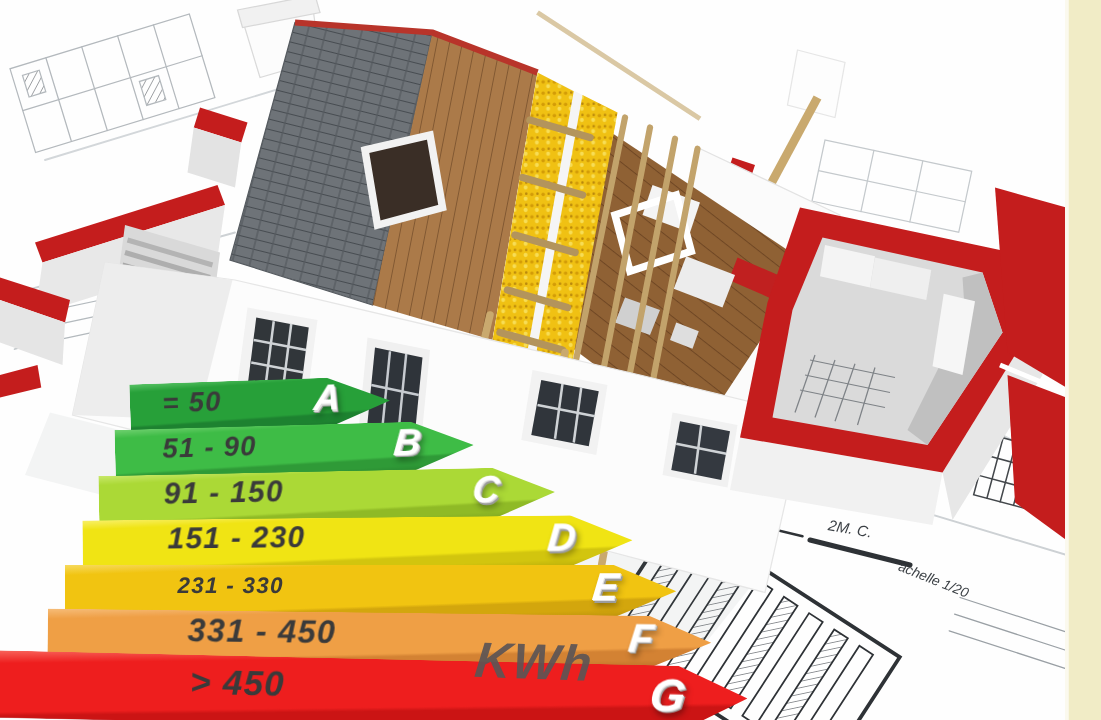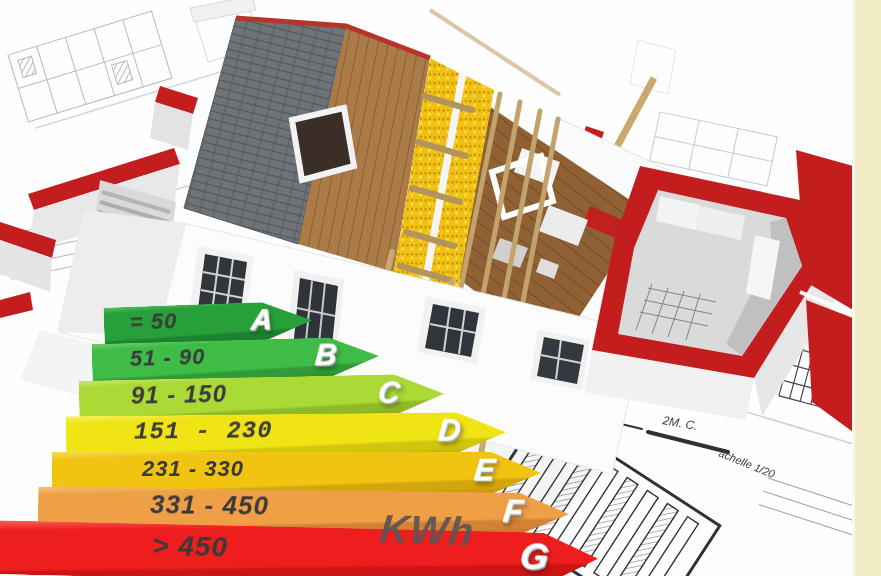--- a/index.html
+++ b/index.html
@@ -24,22 +24,22 @@
         background:linear-gradient(178deg,#c8e86a 0%,#abd936 14% 70%,#8fba26 74% 86%,#7aa01e 100%);}
   .band-d{left:66px;top:414px;width:440px;height:41px;transform:rotate(-0.6deg);
         background:linear-gradient(178deg,#f8f06a 0%,#f0e414 14% 70%,#d2c50e 74% 86%,#b5a90a 100%);}
   .band-e{left:52px;top:452px;width:489px;height:42px;transform:rotate(0deg);
         background:linear-gradient(178deg,#f7da5e 0%,#f1c411 14% 70%,#d3a60d 74% 86%,#b78e09 100%);}
   .band-f{left:38px;top:490px;width:531px;height:42px;transform:rotate(0.7deg);
         background:linear-gradient(178deg,#f6bd7a 0%,#ef9f45 14% 70%,#d38233 74% 86%,#b56b26 100%);}
   .band-g{left:-8px;top:527px;width:606px;height:54px;transform:rotate(1.3deg);
         clip-path:polygon(0 0, calc(100% - 56px) 0, 100% 46%, calc(100% - 56px) 100%, 0 100%);
         background:linear-gradient(178deg,#f8655c 0%,#ee1e1e 14% 66%,#cb1414 70% 88%,#a60f0f 100%);}
-  .fs-a{font-size:22px;} .fs-b{font-size:22px;} .fs-c{font-size:24px;} .fs-d{font-size:24px;font-family:Liberation Mono, monospace;}
-  .fs-e{font-size:22px;} .fs-f{font-size:26px;} .fs-g{font-size:28px;color:#6e5d5d;}
+  .fs-a{font-size:22px;} .fs-b{font-size:22px;} .fs-c{font-size:24px;} .fs-d{font-size:24px;}
+  .fs-e{font-size:18px;} .fs-f{font-size:26px;} .fs-g{font-size:28px;color:#6e5d5d;}
   .band-a .range{left:26px;} .band-b .range{left:38px;} .band-c .range{left:52px;}
   .band-d .range{left:68px;} .band-e .range{left:90px;} .band-f .range{left:112px;} .band-g .range{left:160px;}
   .band-a .letter{right:40px;font-size:29px;} .band-b .letter{right:42px;font-size:30px;}
   .band-c .letter{right:44px;font-size:30px;} .band-d .letter{right:46px;font-size:31px;}
   .band-e .letter{right:46px;font-size:31px;} .band-f .letter{right:46px;font-size:32px;}
   .band-g .letter{right:50px;font-size:36px;}
   .kwh{position:absolute;left:380px;top:508px;font-size:40px;font-weight:800;font-style:italic;
        color:#5d5555;opacity:0.92;transform:rotate(2deg) skewX(-4deg);letter-spacing:1px;}
 
   

